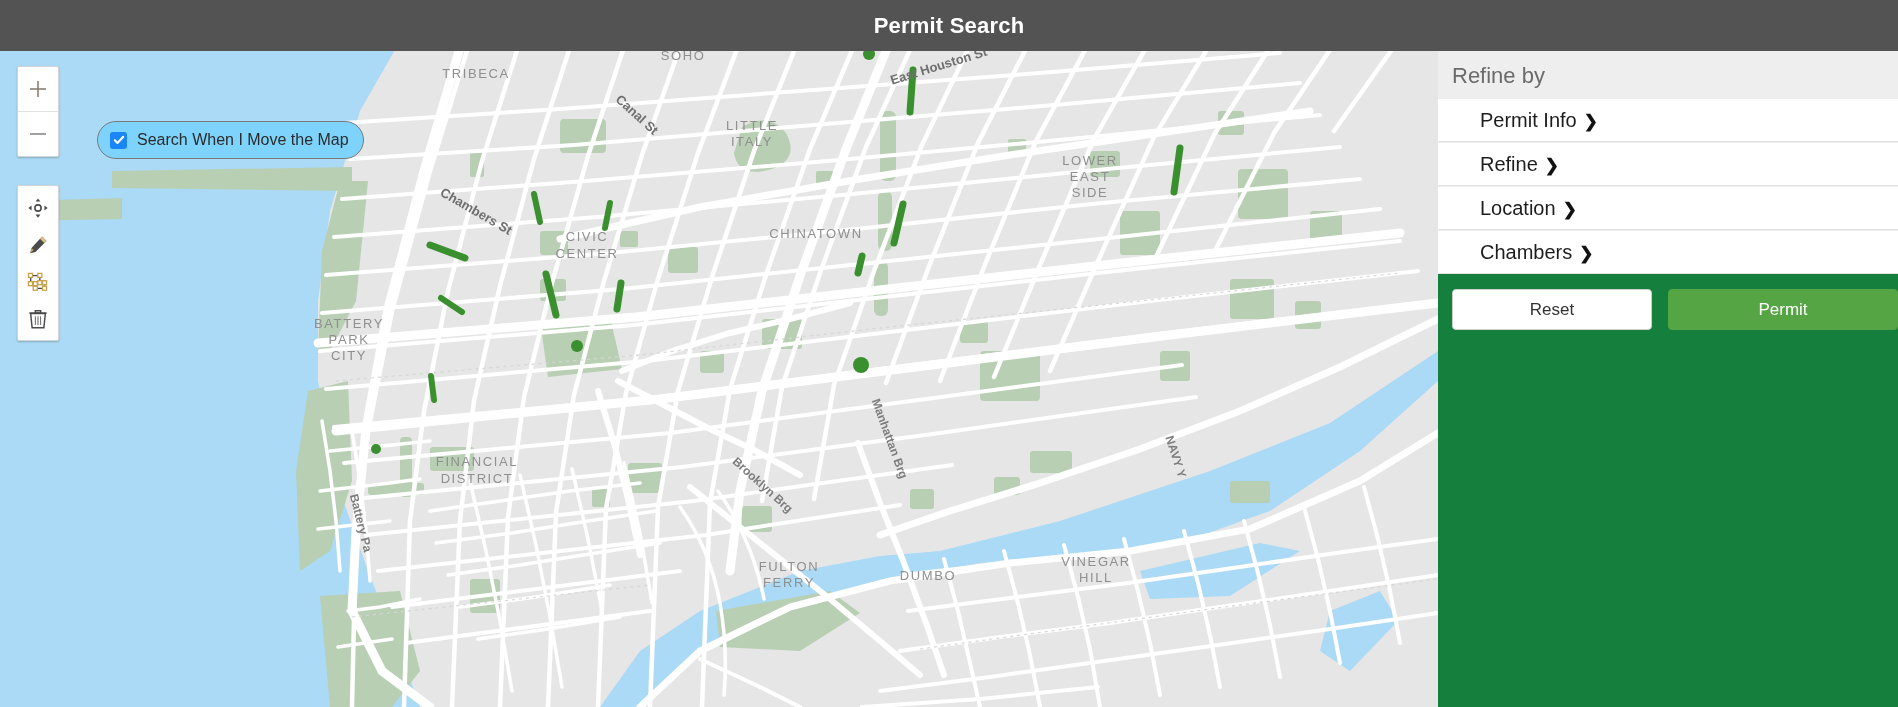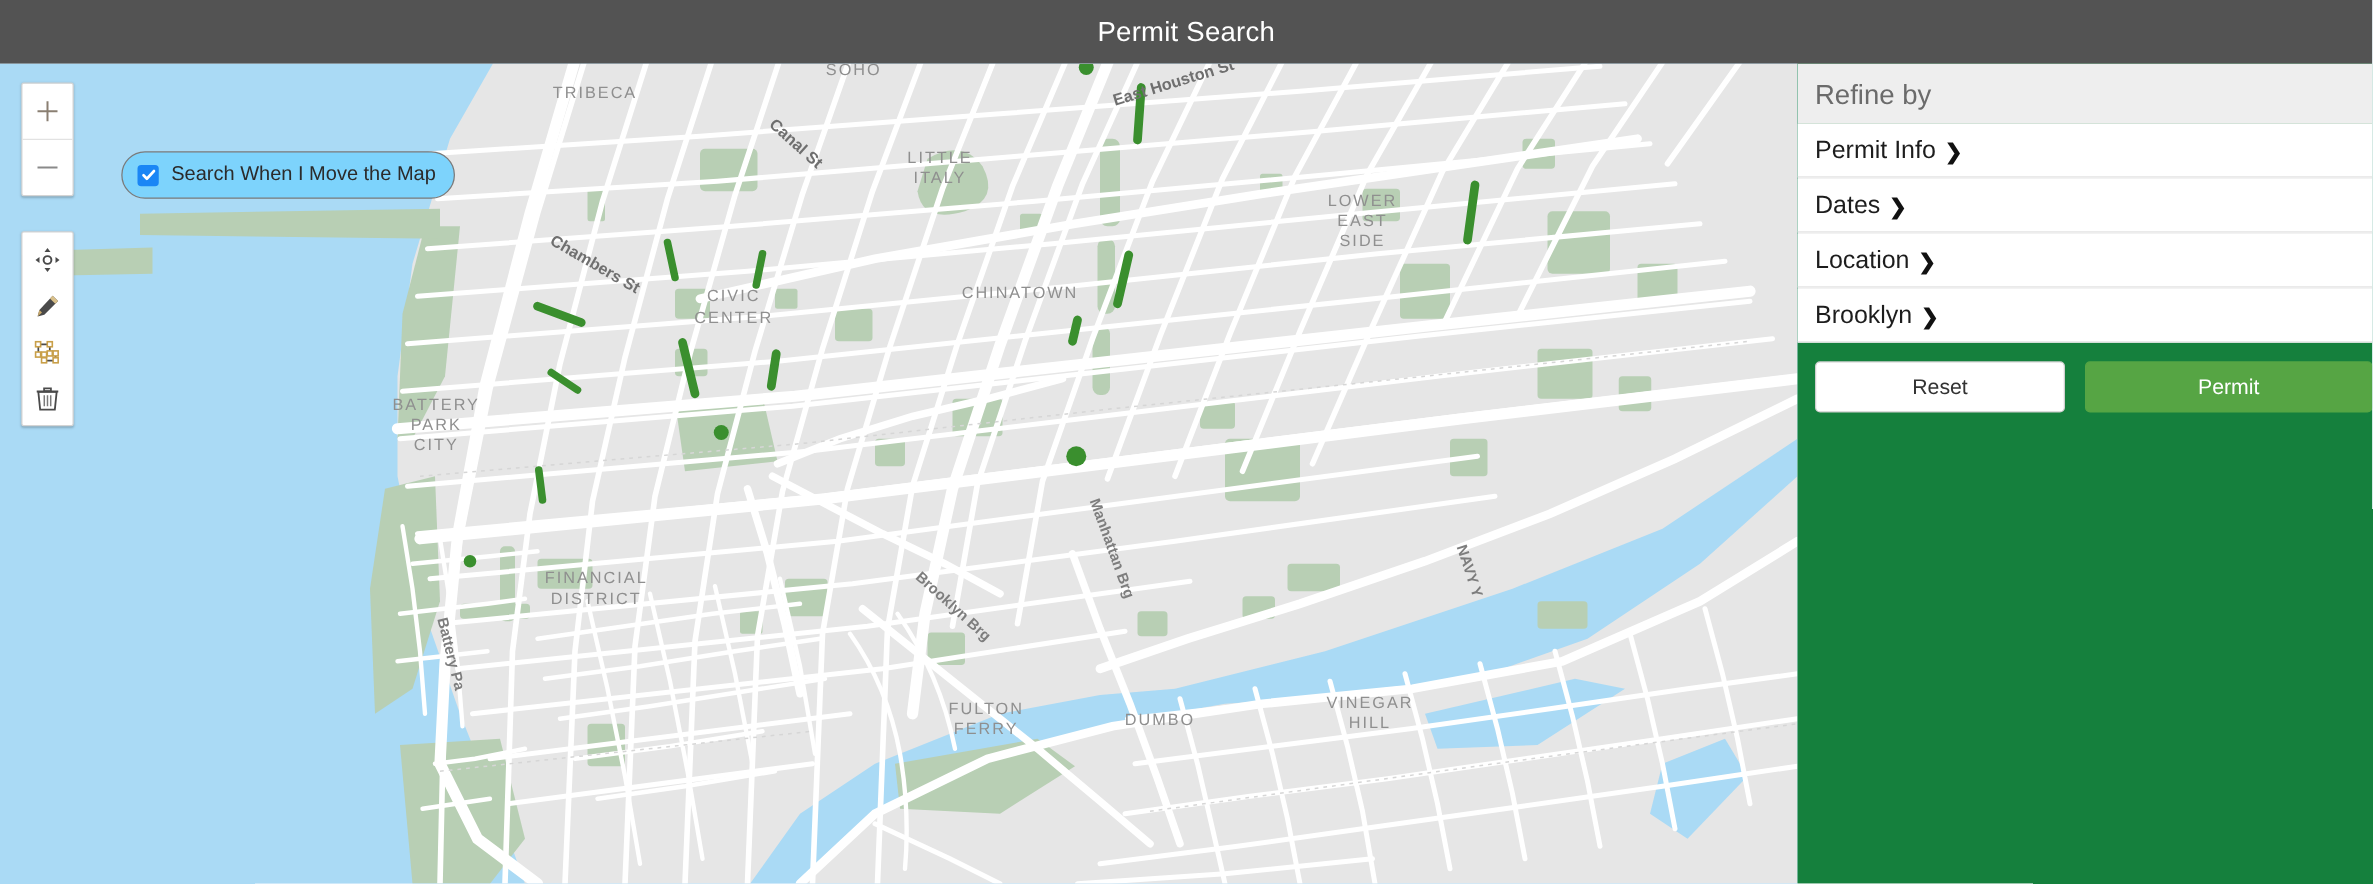--- a/index.html
+++ b/index.html
@@ -23,21 +23,21 @@
     width: 1898px;
     height: 51px;
     background: #535353;
     color: #ffffff;
     display: flex;
     align-items: center;
     justify-content: center;
   }
   .app-header .title {
     font-size: 22px;
-    font-weight: normal;
+    font-weight: bold;
     letter-spacing: 0.2px;
     color: #ffffff;
   }
 
   
   .map-wrap {
     position: absolute;
     top: 51px;
     left: 0;
     width: 1438px;
@@ -151,20 +151,21 @@
     display: flex;
     align-items: center;
     padding: 0 14px;
     border-bottom: 1px solid #e3e3e3;
     margin-bottom: 1px;
     cursor: pointer;
   }
   .refine-item .ri-label {
     font-size: 20px;
     color: #1d1d1d;
+    margin-left: 28px;
   }
   .chev {
     margin-left: 7px;
     font-size: 17px;
     font-weight: bold;
     color: #111;
     line-height: 1;
     transform: translateY(1px);
   }
   .refine-actions {
@@ -546,29 +547,29 @@
 
   <div class="refine-panel">
     <div class="refine-title">Refine by</div>
 
     <div class="refine-list">
       <div class="refine-item">
         <span class="ri-label">Permit Info</span>
         <span class="chev">❯</span>
       </div>
       <div class="refine-item">
-        <span class="ri-label">Dates</span>
+        <span class="ri-label">Refine</span>
         <span class="chev">❯</span>
       </div>
       <div class="refine-item">
         <span class="ri-label">Location</span>
         <span class="chev">❯</span>
       </div>
       <div class="refine-item">
-        <span class="ri-label">Brooklyn</span>
+        <span class="ri-label">Chambers</span>
         <span class="chev">❯</span>
       </div>
     </div>
 
     <div class="refine-actions">
       <div class="btn btn-reset">Reset</div>
       <div class="btn btn-search">Permit</div>
     </div>
   </div>
 

